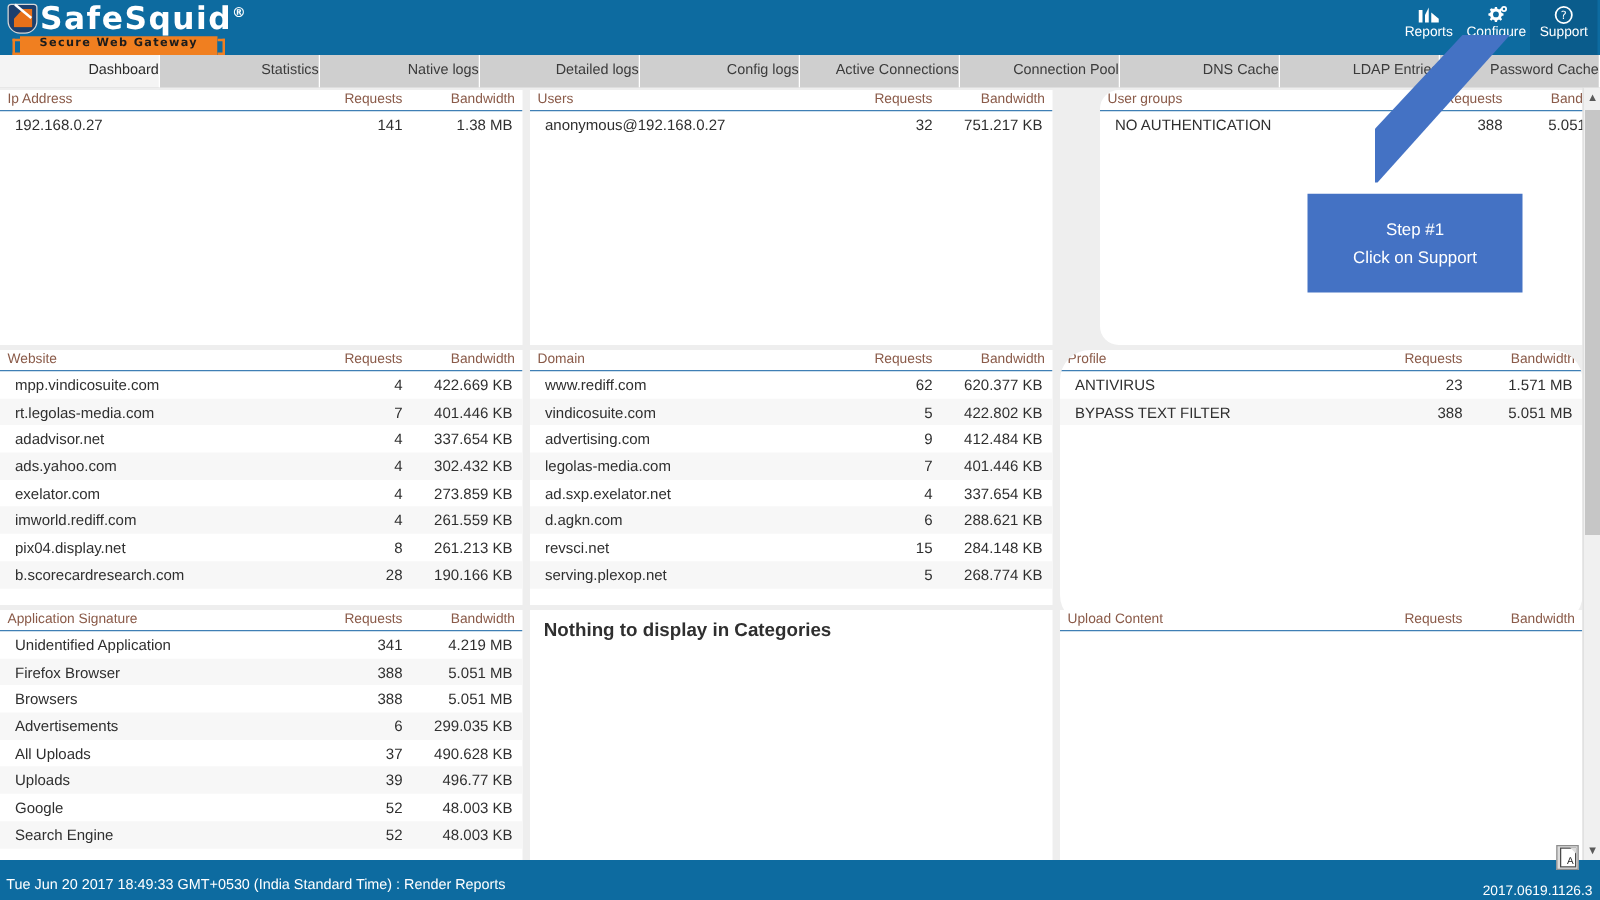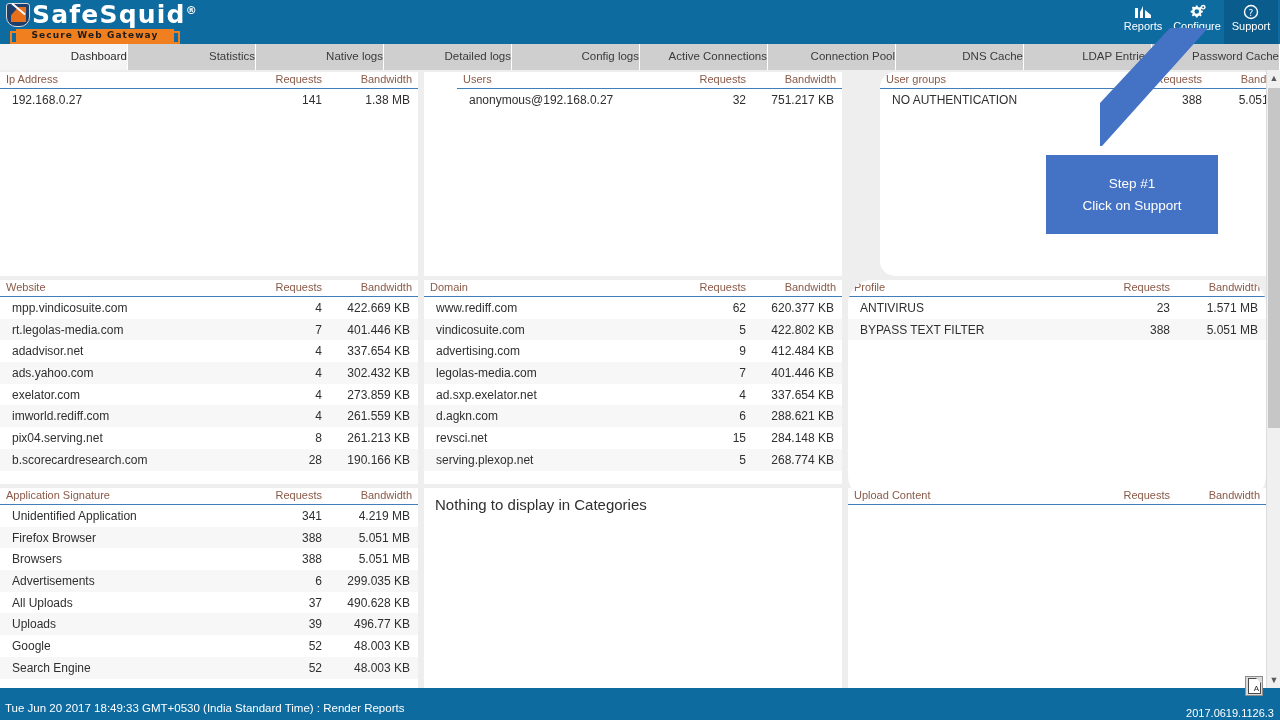--- a/index.html
+++ b/index.html
@@ -223,21 +223,21 @@
     </div>
     <div class="p-body">
       <div class="row">
         <span class="c-name">192.168.0.27</span>
         <span class="c-req">141</span>
         <span class="c-bw">1.38 MB</span>
       </div>
     </div>
   </div>
 
-  <div class="panel" style="left:424px;top:2px;width:418px;height:204px;padding-left:33px;">
+  <div class="panel" style="left:424px;top:2px;width:418px;height:204px;">
     <div class="p-head">
       <span class="h-name">Users</span>
       <span class="h-req">Requests</span>
       <span class="h-bw">Bandwidth</span>
     </div>
     <div class="p-body">
       <div class="row">
         <span class="c-name">anonymous@192.168.0.27</span>
         <span class="c-req">32</span>
         <span class="c-bw">751.217 KB</span>
@@ -291,21 +291,21 @@
           <span class="c-name">exelator.com</span>
           <span class="c-req">4</span>
           <span class="c-bw">273.859 KB</span>
         </div>
       <div class="row">
           <span class="c-name">imworld.rediff.com</span>
           <span class="c-req">4</span>
           <span class="c-bw">261.559 KB</span>
         </div>
       <div class="row">
-          <span class="c-name">pix04.serving.net</span>
+          <span class="c-name">pix04.display.net</span>
           <span class="c-req">8</span>
           <span class="c-bw">261.213 KB</span>
         </div>
       <div class="row">
           <span class="c-name">b.scorecardresearch.com</span>
           <span class="c-req">28</span>
           <span class="c-bw">190.166 KB</span>
         </div>
     </div>
   </div>
@@ -423,21 +423,21 @@
           <span class="c-bw">48.003 KB</span>
         </div>
       <div class="row">
           <span class="c-name">Search Engine</span>
           <span class="c-req">52</span>
           <span class="c-bw">48.003 KB</span>
         </div>
     </div>
   </div>
 
-  <div class="panel" style="left:424px;top:418px;width:418px;height:200px;">
+  <div class="panel" style="left:424px;top:418px;width:418px;height:200px;font-weight:bold;">
     <div class="empty-msg">Nothing to display in Categories</div>
   </div>
 
   <div class="panel" style="left:848px;top:418px;width:418px;height:200px;">
     <div class="p-head">
       <span class="h-name">Upload Content</span>
       <span class="h-req">Requests</span>
       <span class="h-bw">Bandwidth</span>
     </div>
     <div class="p-body"></div>

